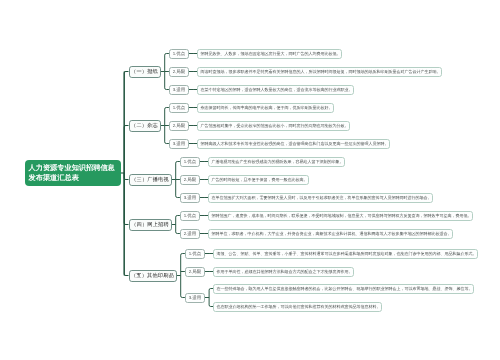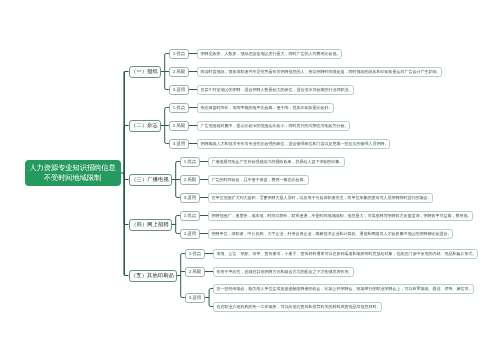--- a/index.html
+++ b/index.html
@@ -13,21 +13,21 @@
          pointer-events:none;}
 
   .node{position:absolute;box-sizing:border-box;white-space:nowrap;
         display:flex;align-items:center;justify-content:center;}
 
 
   
   .root{background:#26995f;color:#ffffff;border-radius:4px;
         text-align:center;font-size:7.2px;line-height:10.5px;
         padding:0 4px;display:flex;flex-direction:column;
-        align-items:center;justify-content:center;}
+        align-items:flex-start;justify-content:center;font-weight:bold;}
 
   
   .lvl2{background:#fafcfb;border:0.6px solid #6f8f86;border-radius:2.8px;
         font-size:5.2px;color:#1d1d1d;letter-spacing:.2px;}
 
   
   .lvl3{background:#fdfefe;border:0.5px solid #9fb3ad;border-radius:2.6px;
         font-size:4.4px;color:#4a4f4e;}
 
   
@@ -97,21 +97,21 @@
       <path d="M182.29999999999998 253.5 Q180.7 253.5 180.7 255.1 V295.9 Q180.7 297.5 182.29999999999998 297.5" fill="none" stroke="#2d5c48" stroke-width="1" stroke-linecap="butt"></path>
       <path d="M182.29999999999998 253.5 H184.9" fill="none" stroke="#2d5c48" stroke-width="1" stroke-linecap="butt"></path>
       <path d="M180.7 271.5 H184.9" fill="none" stroke="#2d5c48" stroke-width="1" stroke-linecap="butt"></path>
       <path d="M182.29999999999998 297.5 H184.9" fill="none" stroke="#2d5c48" stroke-width="1" stroke-linecap="butt"></path>
       <path d="M176.5 275.5 H180.7" fill="none" stroke="#2d5c48" stroke-width="1" stroke-linecap="butt"></path>
       <path d="M124.2 71.5 V275.5" fill="none" stroke="#20543e" stroke-width="1.1" stroke-linecap="butt"></path>
       <path d="M120.5 173 H124.2" fill="none" stroke="#20543e" stroke-width="1.1" stroke-linecap="butt"></path>
     </svg>
 <div class="node root" style="left: 24.5px; top: 160px; width: 96px; height: 26px;">
       <div>人力资源专业知识招聘信息</div>
-      <div>不受时间地域限制</div>
+      <div>发布渠道汇总表</div>
     </div>
     <div class="node lvl2" style="left: 128.5px; top: 65.5px; width: 32px; height: 12px;">
       <span>（一）报纸</span>
     </div>
     <div class="node lvl3" style="left: 168.9px; top: 48.5px; width: 20px; height: 10px;">
       <span>1.优点</span>
     </div>
     <div class="node leaf" style="left: 197.3px; top: 48.5px; width: 145px; height: 10px;">
       <span>招聘见效快、人数多，报纸在固定地区发行量大，同时广告的人均费用比较低。</span>
     </div>

